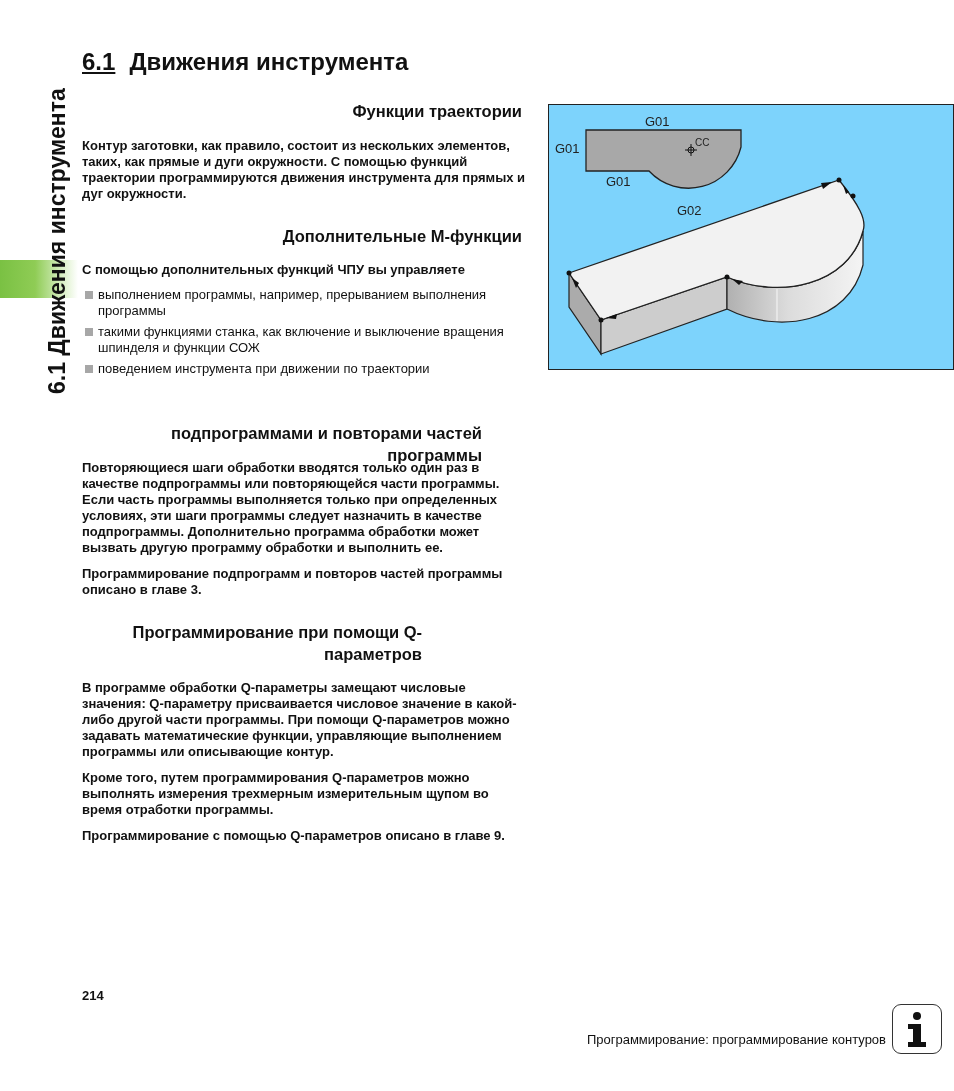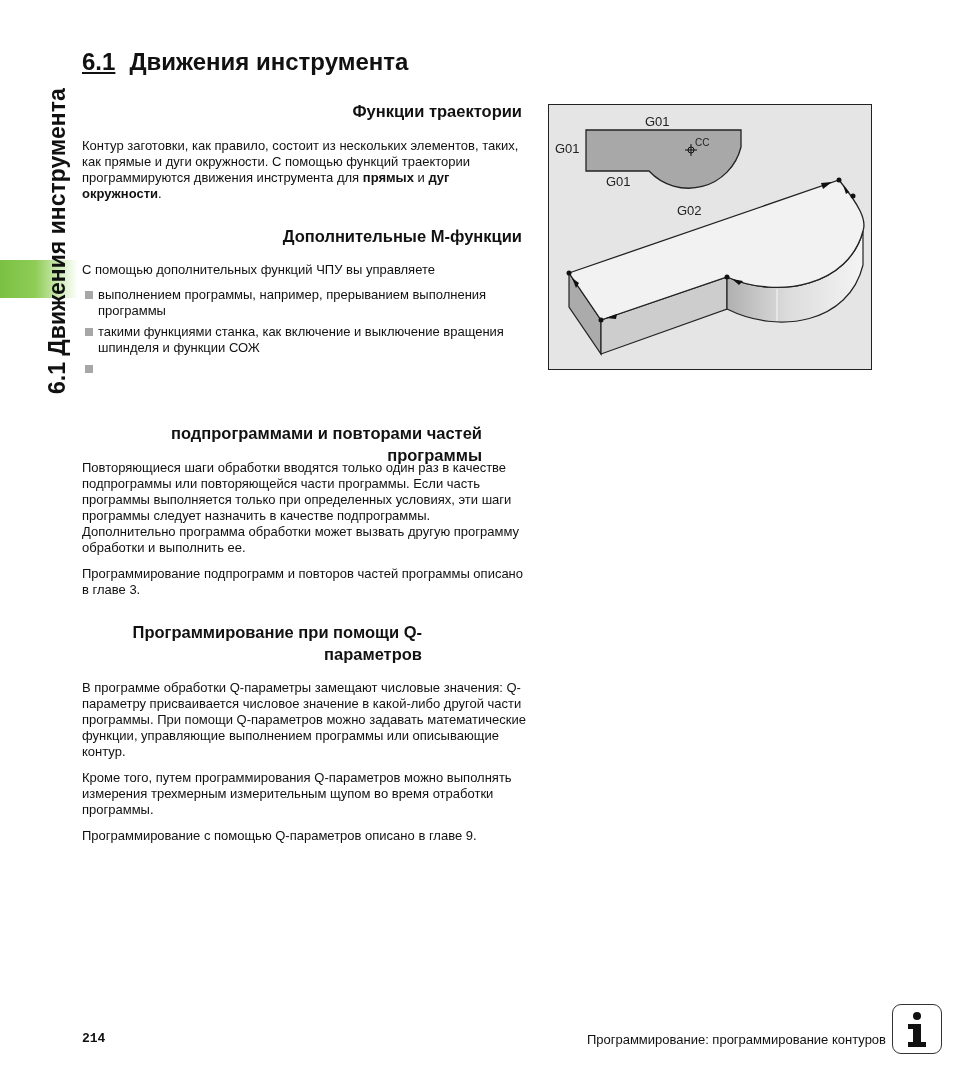--- a/index.html
+++ b/index.html
@@ -6,27 +6,27 @@
     body { width: 954px; height: 1091px; position: relative; overflow: hidden;
            font-family: "Liberation Sans", sans-serif; color: #111; }
     .sidebar-tab { position: absolute; left: 0; top: 0; width: 78px; height: 420px; }
     .green-band { position: absolute; left: 0; top: 260px; width: 78px; height: 38px;
       background: linear-gradient(to right, #7ac143 0%, #8fcc55 45%, #d9efc5 80%, #ffffff 100%); }
     .side-text { position: absolute; left: 44px; top: 394px; transform-origin: 0 0;
       transform: rotate(-90deg); white-space: nowrap; font-weight: bold; font-size: 23px; color: #111; }
     .h1 { position: absolute; left: 82px; top: 48px; font-size: 24px; font-weight: bold; margin: 0; white-space: nowrap; }
     .h1 .num { margin-right: 14px; text-decoration: underline; }
     .h2 { position: absolute; left: 82px; font-size: 16.5px; font-weight: bold; margin: 0; line-height: 22px; width: 440px; text-align: right; }
-    .p { position: absolute; left: 82px; width: 445px; font-size: 13px; line-height: 16px; margin: 0; }
+    .p { position: absolute; left: 82px; width: 445px; font-size: 13px; line-height: 16px; margin: 0; font-weight: bold; }
     .bullet { position: absolute; left: 84px; width: 445px; font-size: 13px; line-height: 16px; padding-left: 14px; box-sizing: border-box; }
     .bullet .sq { position: absolute; left: 1px; top: 4px; width: 8px; height: 8px; background: #a7a7a7; }
-    .figure { position: absolute; left: 548px; top: 104px; width: 324px; height: 266px;
-      border: 1px solid #222; background: #e5e5e5; box-sizing: border-box; }
+    .figure { position: absolute; left: 548px; top: 104px; width: 406px; height: 266px;
+      border: 1px solid #222; background: #7dd3fc; box-sizing: border-box; }
     .figure svg { position: absolute; left: 0; top: 0; }
-    .footer-page { position: absolute; left: 82px; top: 1031px; font-size: 13px; font-weight: bold; font-family: Liberation Mono, monospace; }
+    .footer-page { position: absolute; left: 82px; top: 988px; font-size: 13px; font-weight: bold; }
     .footer-title { position: absolute; right: 68px; top: 1006px; font-size: 13px; margin-top: 26px; }
     .info-icon { position: absolute; left: 892px; top: 1004px; width: 50px; height: 50px;
       border: 1.5px solid #333; border-radius: 9px; box-sizing: border-box; background: #fff; }
   </style>
 </head>
 <body>
 
 <div class="sidebar-tab">
   <div class="green-band"></div>
   <div class="side-text">6.1 Движения инструмента</div>
@@ -46,20 +46,21 @@
 <div class="bullet" style="top:287px">
   <span class="sq"></span>
   <span>выполнением программы, например, прерыванием выполнения программы</span>
 </div>
 <div class="bullet" style="top:324px">
   <span class="sq"></span>
   <span>такими функциями станка, как включение и выключение вращения шпинделя и функции СОЖ</span>
 </div>
 <div class="bullet" style="top:361px">
   <span class="sq"></span>
+  <span>поведением инструмента при движении по траектории</span>
 </div>
 
 <h2 class="h2" style="top:422px; width:400px">подпрограммами и повторами частей программы</h2>
 <p class="p" style="top:460px">Повторяющиеся шаги обработки вводятся только один раз в качестве подпрограммы или повторяющейся части программы. Если часть программы выполняется только при определенных условиях, эти шаги программы следует назначить в качестве подпрограммы. Дополнительно программа обработки может вызвать другую программу обработки и выполнить ее.</p>
 <p class="p" style="top:566px">Программирование подпрограмм и повторов частей программы описано в главе 3.</p>
 
 <h2 class="h2" style="top:621px; width:340px">Программирование при помощи Q-параметров</h2>
 <p class="p" style="top:680px">В программе обработки Q-параметры замещают числовые значения: Q-параметру присваивается числовое значение в какой-либо другой части программы. При помощи Q-параметров можно задавать математические функции, управляющие выполнением программы или описывающие контур.</p>
 <p class="p" style="top:770px">Кроме того, путем программирования Q-параметров можно выполнять измерения трехмерным измерительным щупом во время отработки программы.</p>
 <p class="p" style="top:828px">Программирование с помощью Q-параметров описано в главе 9.</p>

